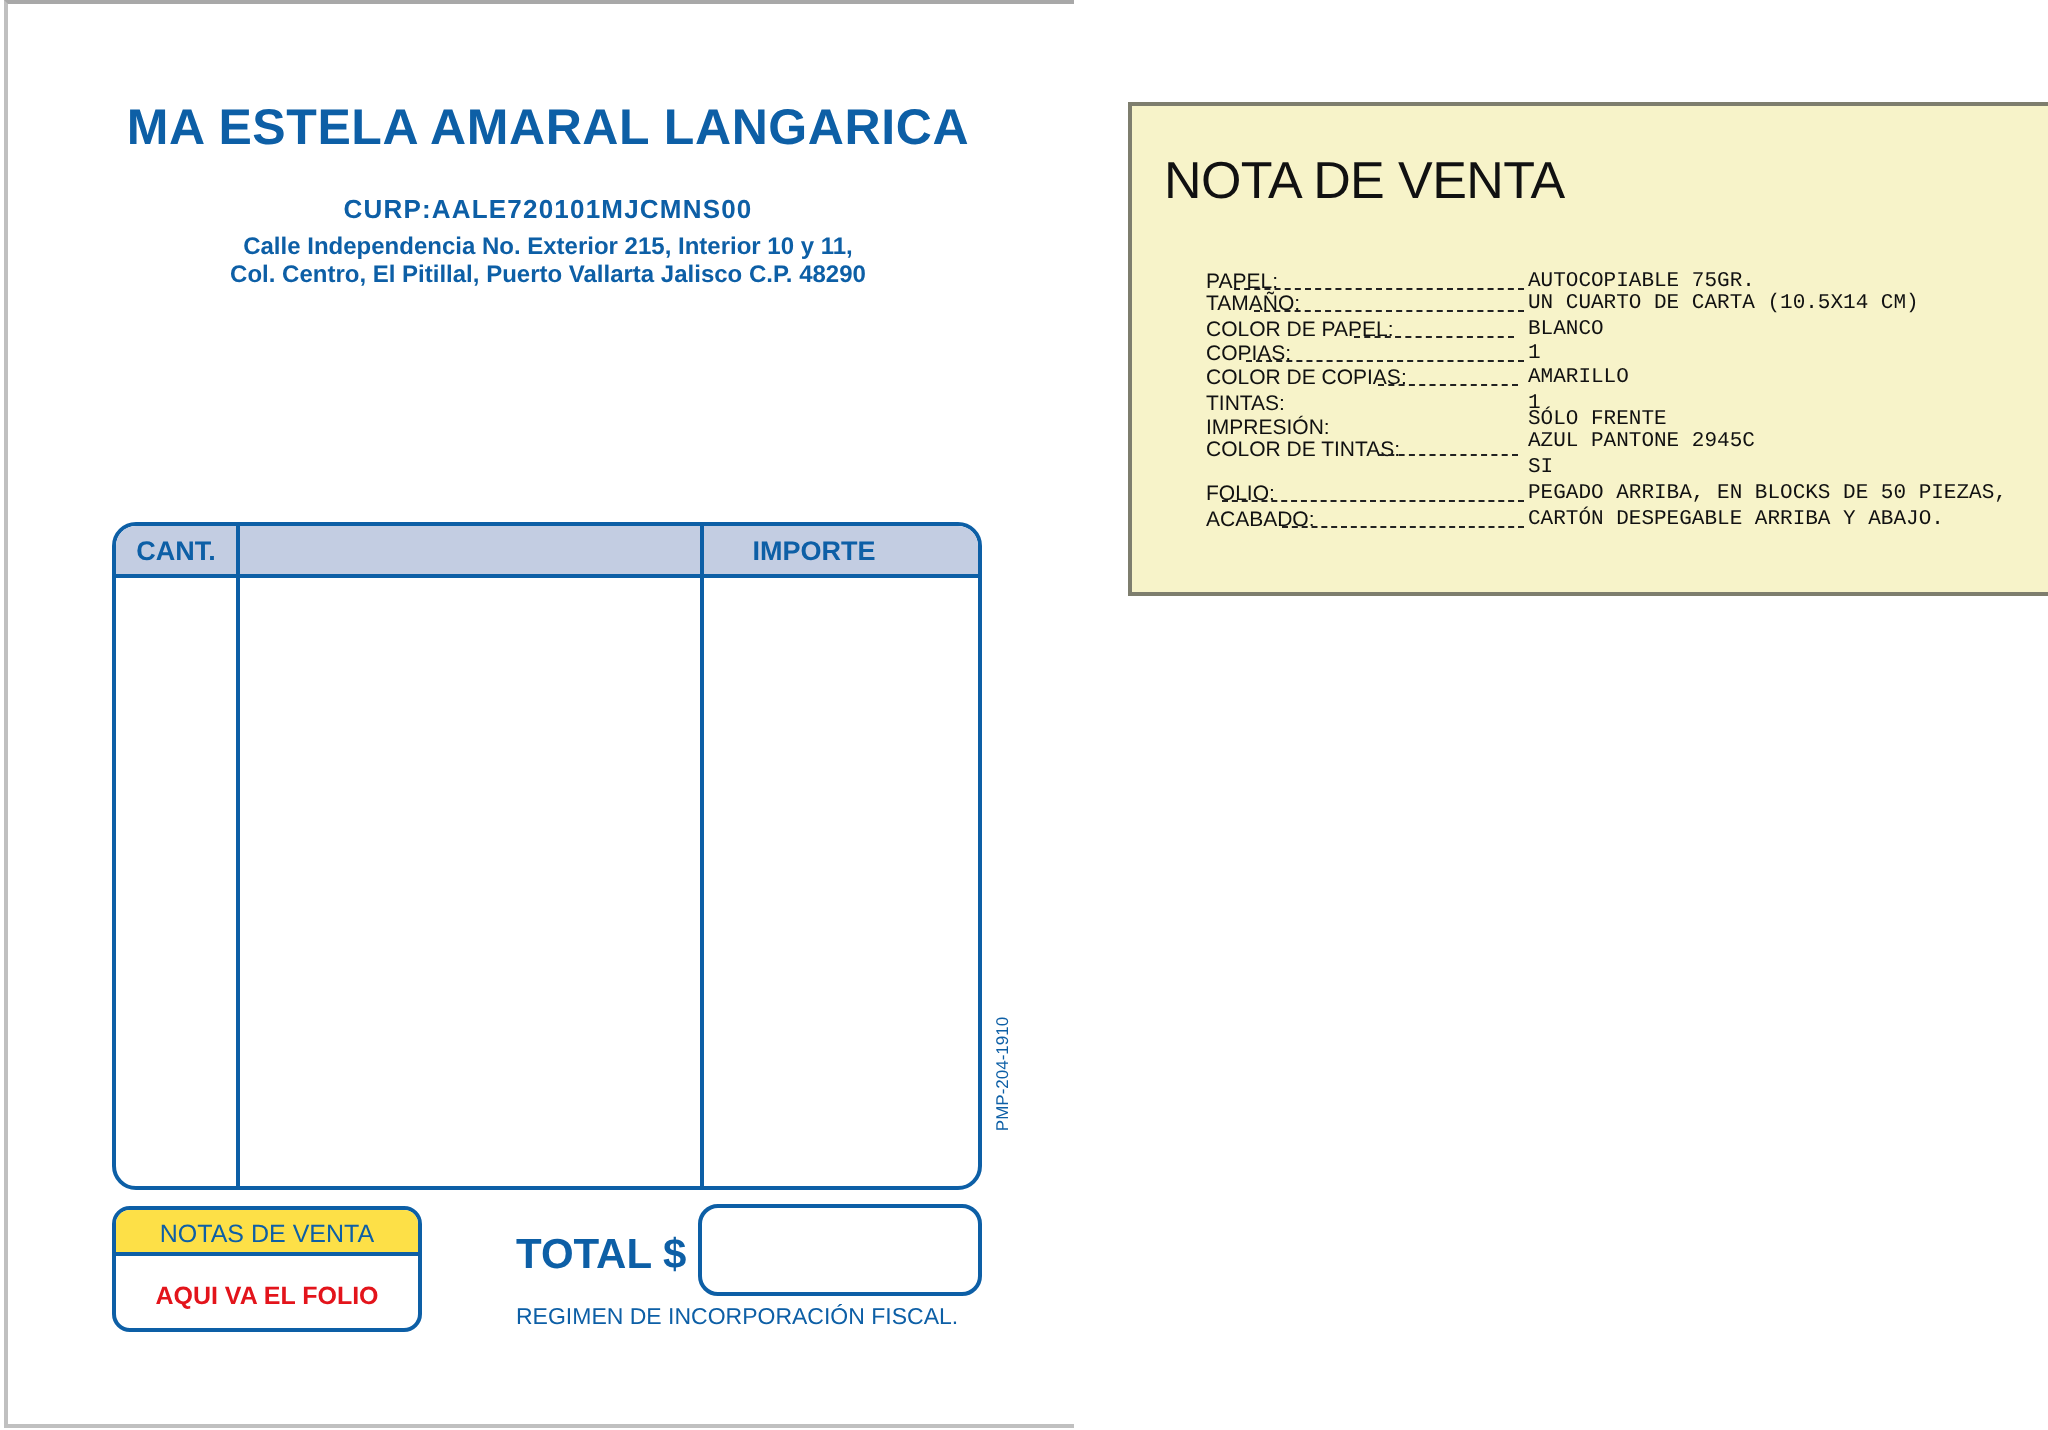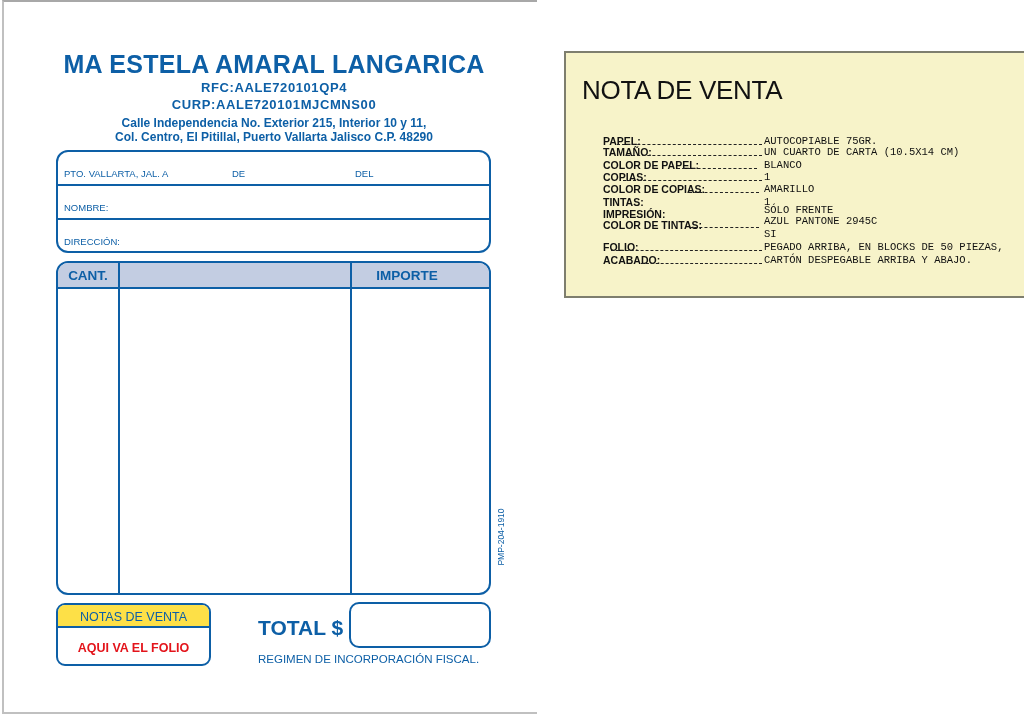--- a/index.html
+++ b/index.html
@@ -96,49 +96,35 @@
     position: absolute; left: 564px; top: 51px; width: 462px; height: 247px;
     background: #f7f3c9; border: 2px solid #7e7e6e; border-right: none;
   }
   .spec-title {
     position: absolute; left: 16px; top: 22px; font-size: 26px; color: #111; letter-spacing: -0.3px;
   }
   .spec-row {
     position: absolute; left: 5px; width: 460px; height: 12px;
     font-size: 10.5px; color: #111; line-height: 12px;
   }
-  .spec-label { position: absolute; left: 0; font-weight: bold; white-space: nowrap; padding-left: 32px; }
+  .spec-label { position: absolute; left: 0; font-weight: normal; white-space: nowrap; padding-left: 32px; }
   .spec-dots {
     position: absolute; height: 1px; border-bottom: 1px dashed #222; top: 9px;
   }
   .spec-value { position: absolute; left: 193px; white-space: nowrap; font-family: Liberation Mono, monospace; }
 </style>
 </head>
 <body>
 
 <div class="left-panel">
   <div class="owner-name">MA ESTELA AMARAL LANGARICA</div>
-  <div class="rfc">RFC:AALE720101QP4</div>
   <div class="curp">CURP:AALE720101MJCMNS00</div>
   <div class="addr addr1">Calle Independencia No. Exterior 215, Interior 10 y 11,</div>
   <div class="addr addr2">Col. Centro, El Pitillal, Puerto Vallarta Jalisco C.P. 48290</div>
 
-  <div class="info-box">
-    <div class="info-row r1">
-      <span style="left:6px">PTO. VALLARTA, JAL. A</span>
-      <span style="left:174px">DE</span>
-      <span style="left:297px">DEL</span>
-    </div>
-    <div class="info-row r2">
-      <span style="left:6px">NOMBRE:</span>
-    </div>
-    <div class="info-row r3">
-      <span style="left:6px">DIRECCIÓN:</span>
-    </div>
-  </div>
 
   <div class="items-table">
     <div class="items-head">
       <div class="col-head" style="left:0;width:60px">CANT.</div>
       <div class="col-head" style="left:295px;width:108px">IMPORTE</div>
     </div>
     <div class="vline" style="left:60px"></div>
     <div class="vline" style="left:292px"></div>
   </div>
 

